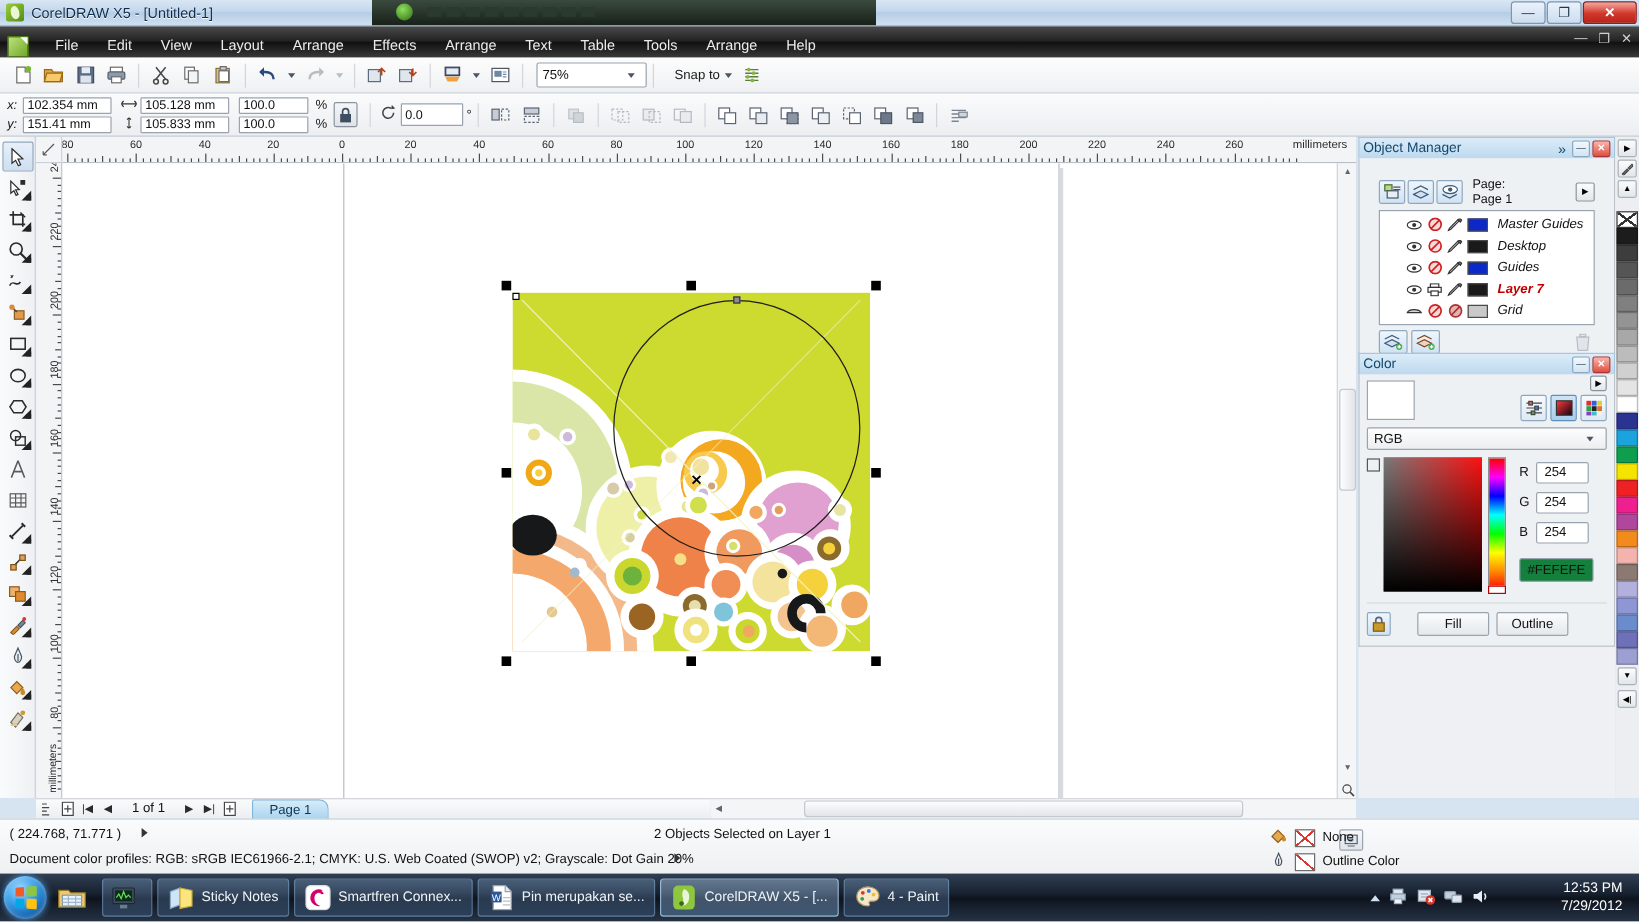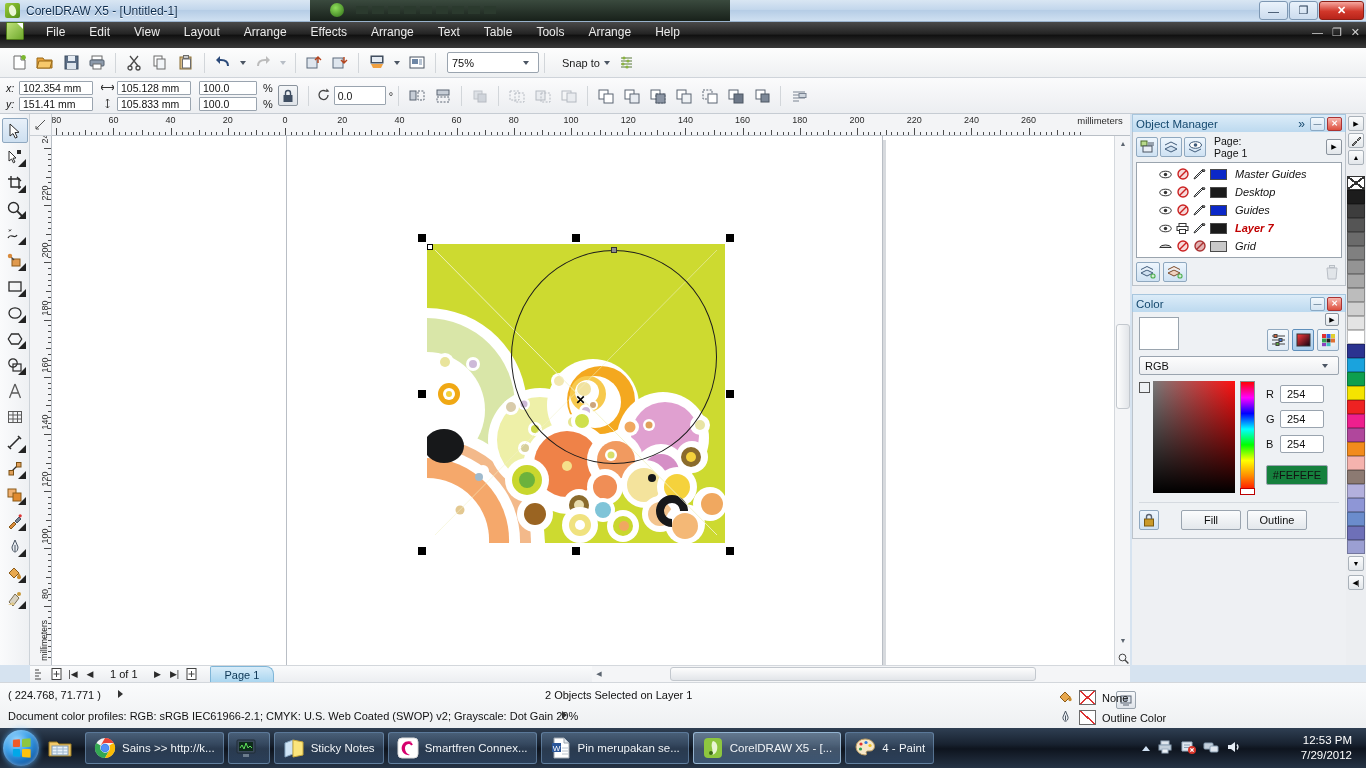--- a/index.html
+++ b/index.html
@@ -54,21 +54,21 @@
   }
   .win-btn.close{
     background:linear-gradient(to bottom,#f6a8a0,#d1372a 55%,#b8241a);
     border-color:#8c2018;color:#fff;font-weight:bold;width:45px;
   }
 
   
   .menubar{
     position:absolute;left:0;top:22px;width:1366px;height:26px;
     background:linear-gradient(to bottom,#4a4a4a 0%,#242424 45%,#111 52%,#3a3a3a 100%);
-    display:flex;align-items:flex-start;color:#e8e8e8;
+    display:flex;align-items:flex-end;color:#e8e8e8;
   }
   .menubar .doc-icon{
     width:18px;height:18px;margin-left:6px;margin-right:10px;
     background:linear-gradient(135deg,#bfe27a,#6fa82c);
     border:1px solid #4e7a18;border-radius:1px;position:relative;
   }
   .menubar .doc-icon:after{
     content:"";position:absolute;right:0;top:0;border-width:0 6px 6px 0;border-style:solid;
     border-color:transparent #fff transparent transparent;
   }
@@ -272,21 +272,21 @@
     border:1px solid #a7c6de;border-bottom:none;
   }
   .docker-title .t{font-size:11.5px;color:#14486e;flex:1;}
   .dt-btn{
     width:15px;height:14px;border:1px solid #8aa9c4;border-radius:2px;margin-left:2px;
     background:linear-gradient(to bottom,#f3f8fc,#d4e4f2);
     display:flex;align-items:center;justify-content:center;font-size:8px;color:#1a3e5c;
   }
   .dt-btn.close{background:linear-gradient(to bottom,#f8b6ae,#dd4f3e);border-color:#a33;color:#fff;font-weight:bold;}
   .docker-body{
-    background:#eef1f4;border:1px solid #bcc3ca;border-top:none;padding:3px;
+    background:#eef1f4;border:1px solid #bcc3ca;border-top:none;padding:16px;
   }
   .om-toolrow{display:flex;align-items:center;gap:2px;margin-bottom:3px;}
   .om-tbtn{
     width:22px;height:20px;border:1px solid #8fa8bf;border-radius:2px;
     background:linear-gradient(to bottom,#eef6fd,#cfe2f3);display:flex;align-items:center;justify-content:center;
   }
   .om-page{font-size:10.5px;color:#111;line-height:12px;margin-left:6px;flex:1;}
   .om-arrow{
     width:16px;height:16px;border:1px solid #8a939d;border-radius:2px;
     background:linear-gradient(to bottom,#fbfcfd,#e2e6ea);display:flex;align-items:center;justify-content:center;font-size:7px;
@@ -1737,33 +1737,20 @@
       </div>
     </div>
     <div class="qlaunch">
       <svg width="26" height="24" viewBox="0 0 26 24">
           <path d="M2 6h8l2 2h12v12H2z" fill="#f2c96a" stroke="#9a7a22"></path>
           <rect x="5" y="10" width="16" height="9" fill="#e9f3fb" stroke="#7d98b2"></rect>
           <path d="M5 13h16M5 16h16M10 10v9M16 10v9" stroke="#9fb8cf"></path>
         </svg>
     </div>
     <div class="tasks">
-      <div class="task">
-        <span class="ticon">
-          <svg width="22" height="22" viewBox="0 0 22 22">
-              <circle cx="11" cy="11" r="10" fill="#f2f2f2"></circle>
-              <path d="M11 1a10 10 0 018.7 5H11a5 5 0 00-4.3 2.5z" fill="#ea4335"></path>
-              <path d="M2.3 6A10 10 0 0011 21l4.3-7.5A5 5 0 016.7 8.5z" fill="#34a853"></path>
-              <path d="M19.7 6A10 10 0 0111 21l4.3-7.5A5 5 0 0016 11a5 5 0 00-.7-2.5z" fill="#fbbc05"></path>
-              <circle cx="11" cy="11" r="4.3" fill="#4285f4"></circle>
-              <circle cx="11" cy="11" r="3.3" fill="#fff" opacity=".1"></circle>
-            </svg>
-        </span>
-        <span>Sains &gt;&gt; http://k...</span>
-      </div>
       <div class="task narrow">
         <span class="ticon">
           <svg width="22" height="22" viewBox="0 0 22 22">
               <rect x="2" y="3" width="18" height="13" rx="1" fill="#3a4a5a" stroke="#1f2a36"></rect>
               <rect x="4" y="5" width="14" height="9" fill="#0e2b1a"></rect>
               <path d="M5 11l2-3 2 4 2-6 2 5 2-2 2 2" stroke="#5de05a" fill="none"></path>
               <rect x="8" y="17" width="6" height="3" fill="#6b7c8c"></rect>
             </svg>
         </span>
         <span></span>

